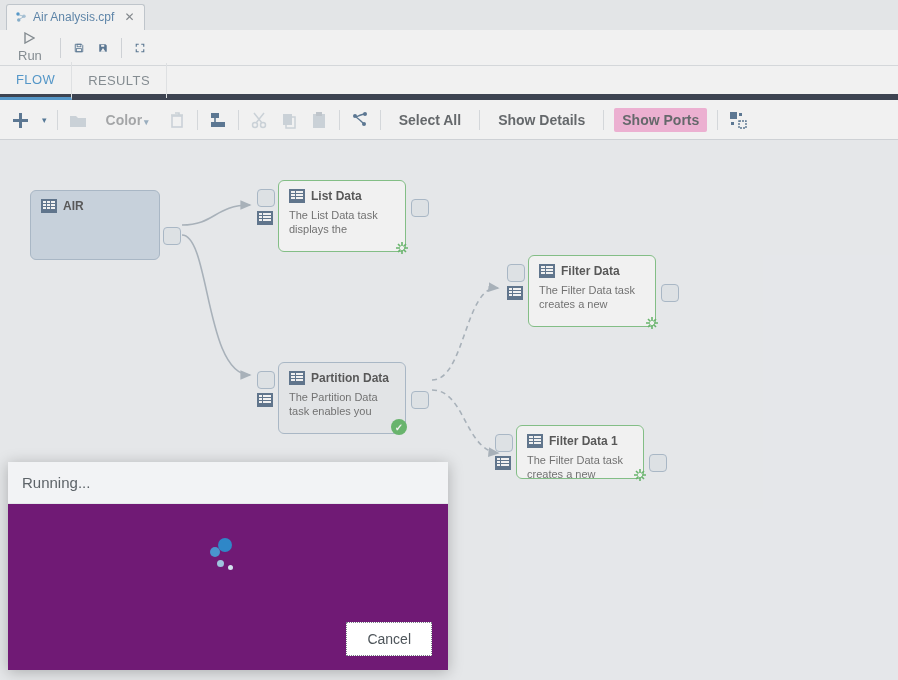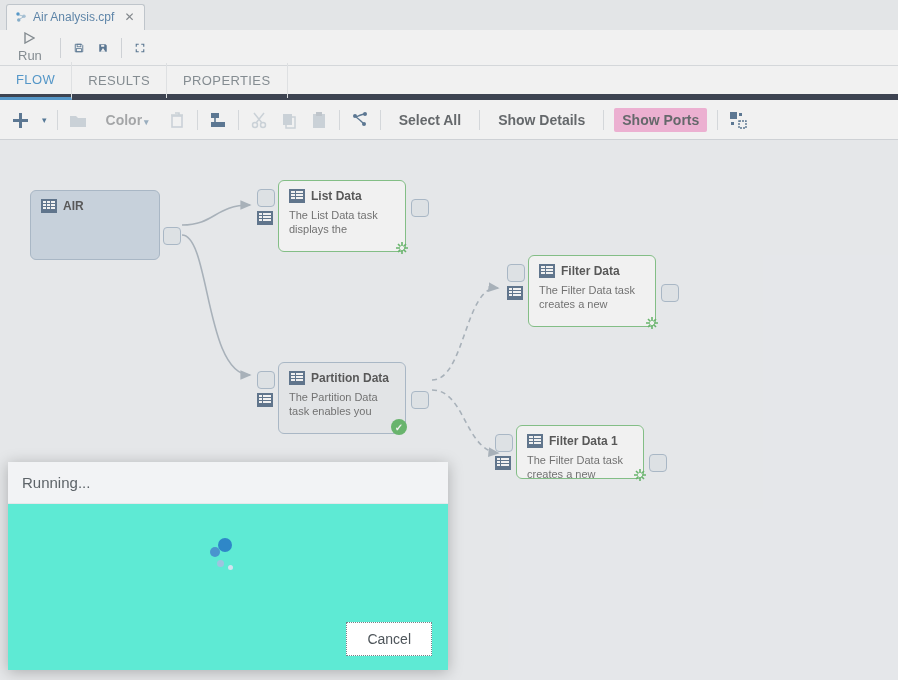--- a/index.html
+++ b/index.html
@@ -110,21 +110,21 @@
     position: absolute; right: -2px; bottom: -2px; width: 16px; height: 16px;
     background: #4aae4f; border-radius: 50%; display: flex; align-items: center; justify-content: center;
     color: #fff; font-size: 10px; font-weight: bold;
   }
 
   .svg-links { position: absolute; top: 0; left: 0; width: 100%; height: 100%; pointer-events: none; }
 
   
   .dialog {
     position: absolute; left: 8px; top: 462px; width: 440px; height: 208px;
-    background: #5eead4; box-shadow: 0 2px 14px rgba(0,0,0,0.25);
+    background: #701a75; box-shadow: 0 2px 14px rgba(0,0,0,0.25);
     z-index: 20;
     display: flex; flex-direction: column;
   }
   .dialog-header {
     background: #f2f3f5; padding: 12px 14px; font-size: 15px; color: #5d6368;
     border-bottom: 1px solid #e5e7ea;
   }
   .dialog-body {
     flex: 1; display: flex; align-items: center; justify-content: center;
   }
@@ -185,21 +185,20 @@
   <span class="tb-icon">
     <svg viewBox="0 0 16 16" stroke="#385d80" stroke-width="1.8" fill="none">
         <path d="M2 6 V2 H6 M10 2 H14 V6 M14 10 V14 H10 M6 14 H2 V10"></path>
       </svg>
   </span>
 </div>
 
 <div class="view-tabs">
   <div class="view-tab active">FLOW</div>
   <div class="view-tab">RESULTS</div>
-  <div class="view-tab">PROPERTIES</div>
 </div>
 
 <div class="flow-toolbar">
   <span class="ft-icon">
     <svg viewBox="0 0 20 20">
         <path d="M9 3 h3 v6 h6 v3 h-6 v6 h-3 v-6 h-6 v-3 h6 z" fill="#385d80"></path>
       </svg>
   </span>
     <span class="dropdown-caret">▾</span>
   <div class="ft-sep"></div>

